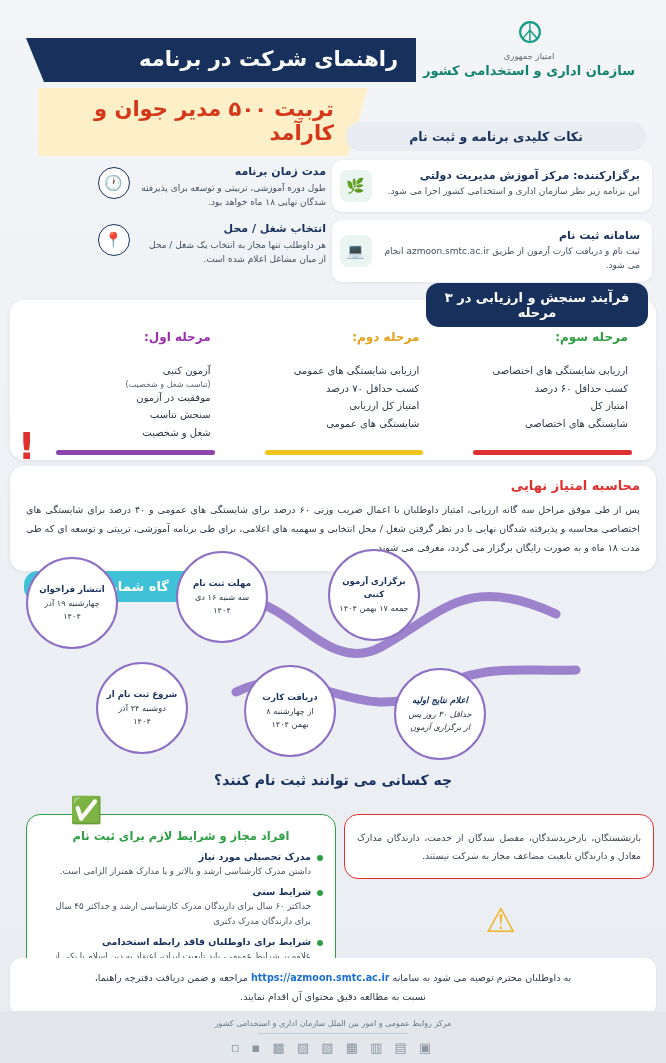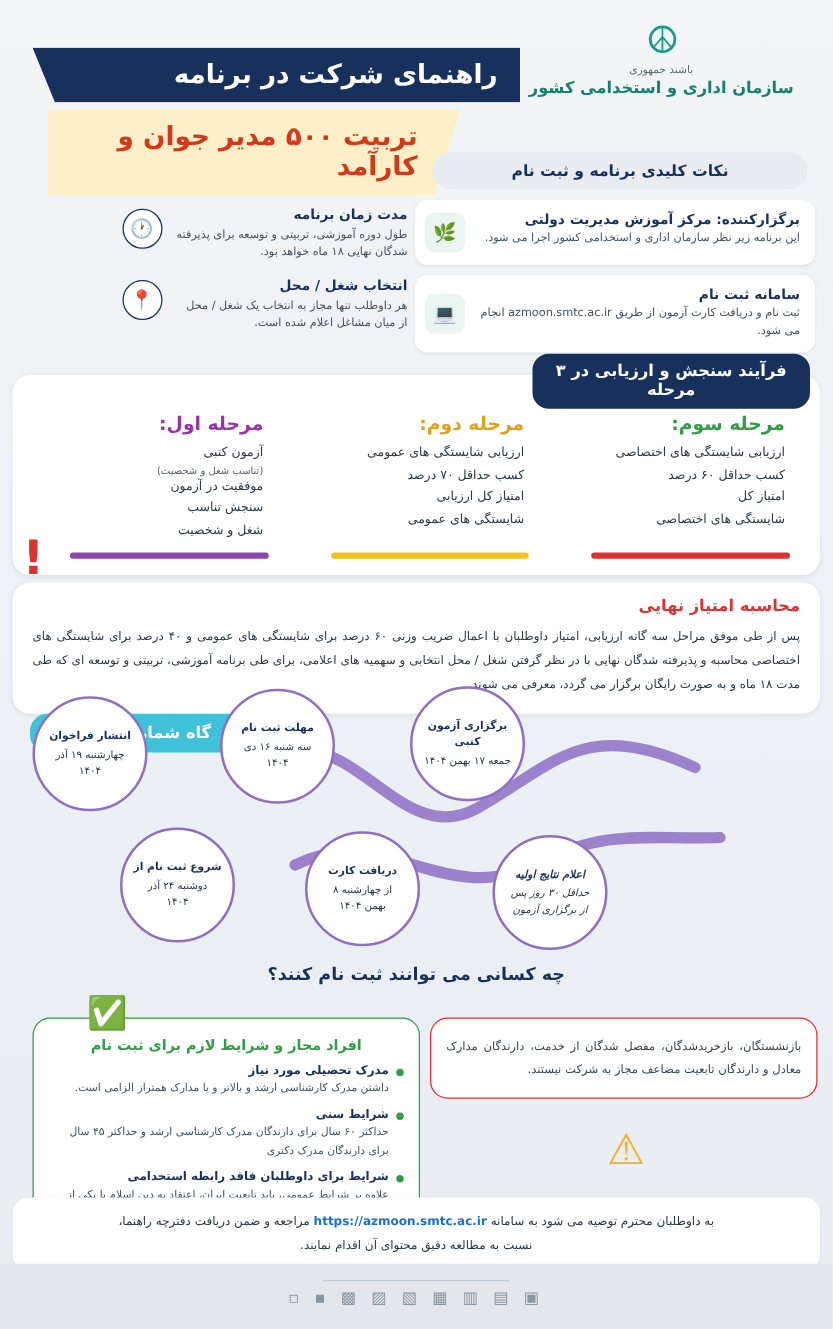--- a/index.html
+++ b/index.html
@@ -77,21 +77,21 @@
     position:absolute; top:283px; right:18px; width:222px; background:#17305c;
     color:#fff; font-size:13px; font-weight:bold; text-align:center;
     padding:7px 10px; border-radius:13px;
   }
   .eval-box {
     position:absolute; top:300px; right:10px; left:10px; height:160px;
     background:#ffffff; border-radius:14px; box-shadow:0 1px 4px rgba(20,40,70,.08);
   }
   .chev-row { position:absolute; top:318px; right:20px; left:20px; display:flex; gap:0; }
   .chev { flex:1; position:relative; padding:12px 18px 10px 26px; text-align:right; }
-  .chev .stage { font-size:15px; font-weight:bold; margin-bottom:6px; }
+  .chev .stage { font-size:12px; font-weight:bold; margin-bottom:18px; }
   .chev .body { font-size:10px; line-height:1.75; color:#2b3744; }
   .chev .sub { font-size:8px; color:#566270; }
   .c1 .stage { color:#9b2fae; }
   .c2 .stage { color:#e0a21a; }
   .c3 .stage { color:#2f9e44; }
   .bar { position:absolute; bottom:-4px; right:14px; width:76%; height:5px; border-radius:3px; }
   .c1 .bar { background:#8e44ad; }
   .c2 .bar { background:#f0c419; }
   .c3 .bar { background:#e03131; }
 
@@ -156,21 +156,21 @@
   .hr-line { width:150px; height:1px; background:#c3ccd4; margin:5px auto 0; }
 </style>
 </head>
 <body>
 
 <div class="page">
 
   <div class="header">
     <div class="logo-block">
       <div class="logo-emblem">☮</div>
-      <div class="logo-l1">باشند جمهوری</div>
+      <div class="logo-l1">امتیاز جمهوری</div>
       <div class="logo-l2">سازمان اداری و استخدامی کشور</div>
     </div>
     <div class="title-wrap">
       <div class="title-bar1">راهنمای شرکت در برنامه</div>
       <div class="title-bar2">تربیت ۵۰۰ مدیر جوان و کارآمد</div>
     </div>
   </div>
 
   <div class="key-badge">نکات کلیدی برنامه و ثبت نام</div>
 
@@ -306,17 +306,18 @@
   <div class="note">
     <p>
       <span>به داوطلبان محترم توصیه می شود به سامانه</span>
       <a href="#">https://azmoon.smtc.ac.ir</a>
       <span>مراجعه و ضمن دریافت دفترچه راهنما،</span>
     </p>
     <p>نسبت به مطالعه دقیق محتوای آن اقدام نمایند.</p>
   </div>
 
   <div class="footer">
+    <div class="fl">مرکز روابط عمومی و امور بین الملل سازمان اداری و استخدامی کشور</div>
     <div class="hr-line"></div>
     <div class="icons">▣ ▤ ▥ ▦ ▧ ▨ ▩ ▪ ▫</div>
   </div>
 
 </div>
 
 </body></html>

